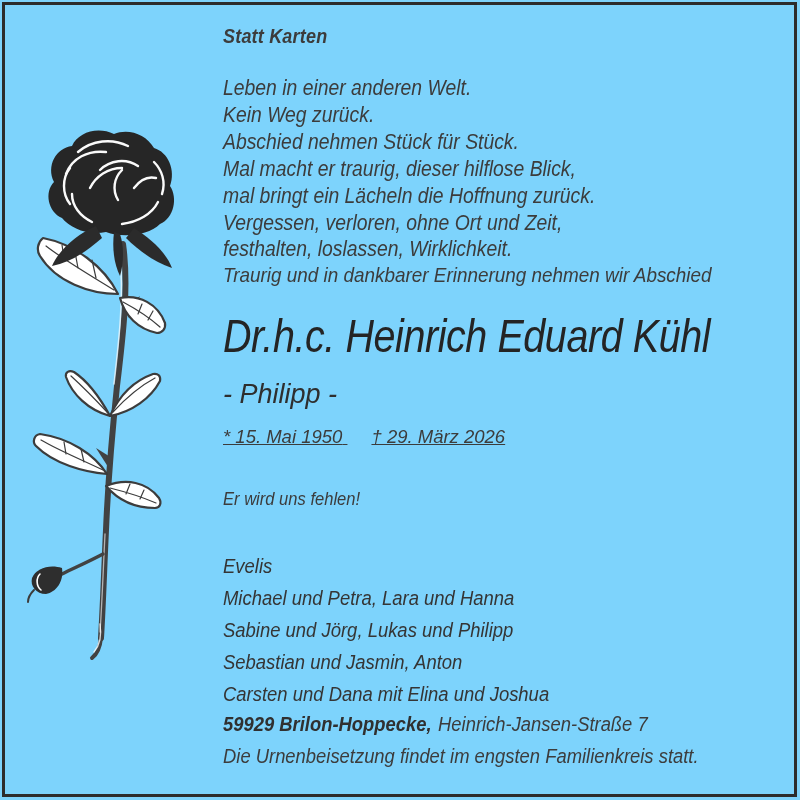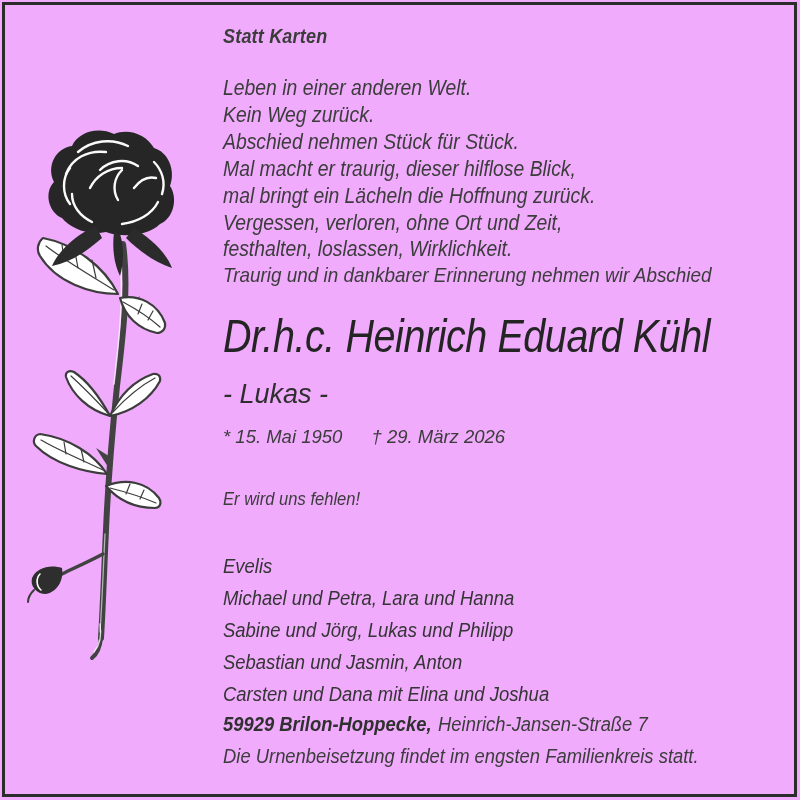--- a/index.html
+++ b/index.html
@@ -1,31 +1,31 @@
 <!DOCTYPE html>
 <html><head>
 <meta charset="utf-8">
 <style>
   html,body{margin:0;padding:0;background:#ffffff;}
   body{width:800px;height:800px;position:relative;overflow:hidden;
        font-family:"Liberation Sans","DejaVu Sans",sans-serif;
        -webkit-font-smoothing:antialiased;}
-  .page{position:absolute;inset:0;background:#f0abfc;}
+  .page{position:absolute;inset:0;background:#7dd3fc;}
   .frame{position:absolute;left:2px;top:2px;right:3px;bottom:3px;
          border:3px solid #2c2c2c;pointer-events:none;}
   .txt{position:absolute;left:223px;color:#3c3c3c;font-style:italic;white-space:nowrap;}
   .cond{transform:scaleX(0.88);transform-origin:0 0;}
   .pre{top:24px;font-size:20.5px;font-weight:600;letter-spacing:0.2px;}
   .poem{top:75px;font-size:22px;line-height:26.9px;}
   .poem .pline{transform:scaleX(0.88);transform-origin:0 0;}
   .intro{top:263px;font-size:21px;transform:scaleX(0.90);transform-origin:0 0;}
   .bigname{top:308px;font-size:47px;color:#242424;letter-spacing:-0.5px;
            transform:scaleX(0.84);transform-origin:0 0;}
   .nick{top:379px;font-size:27px;color:#2e2e2e;}
-  .dates{top:426px;font-size:18.5px;}
+  .dates{top:426px;font-size:18.5px;text-decoration:underline;}
   .dates .death{margin-left:24px;}
   .miss{top:489px;font-size:18px;transform:scaleX(0.92);transform-origin:0 0;}
   .mourners{top:522px;font-size:20.5px;line-height:31.9px;color:#353535;margin-top:28px;}
   .mourners .mline{transform:scaleX(0.90);transform-origin:0 0;}
   .addr{top:713px;font-size:20px;transform:scaleX(0.92);transform-origin:0 0;}
   .addr .bold{font-weight:700;color:#303030;}
   .addr .street{margin-left:7px;}
   .note{top:745px;font-size:20px;transform:scaleX(0.92);transform-origin:0 0;}
   .rose{position:absolute;left:26px;top:124px;}
 </style>
@@ -108,21 +108,21 @@
     <div class="pline">Mal macht er traurig, dieser hilflose Blick,</div>
     <div class="pline">mal bringt ein Lächeln die Hoffnung zurück.</div>
     <div class="pline">Vergessen, verloren, ohne Ort und Zeit,</div>
     <div class="pline">festhalten, loslassen, Wirklichkeit.</div>
   </div>
 
   <div class="txt intro">Traurig und in dankbarer Erinnerung nehmen wir Abschied</div>
 
   <div class="txt bigname">Dr.h.c. Heinrich Eduard Kühl</div>
 
-  <div class="txt nick">- Lukas -</div>
+  <div class="txt nick">- Philipp -</div>
 
   <div class="txt dates">
     <span class="birth">* 15. Mai 1950</span>
     <span class="death">† 29. März 2026</span>
   </div>
 
   <div class="txt miss">Er wird uns fehlen!</div>
 
   <div class="txt mourners">
     <div class="mline">Evelis</div>

